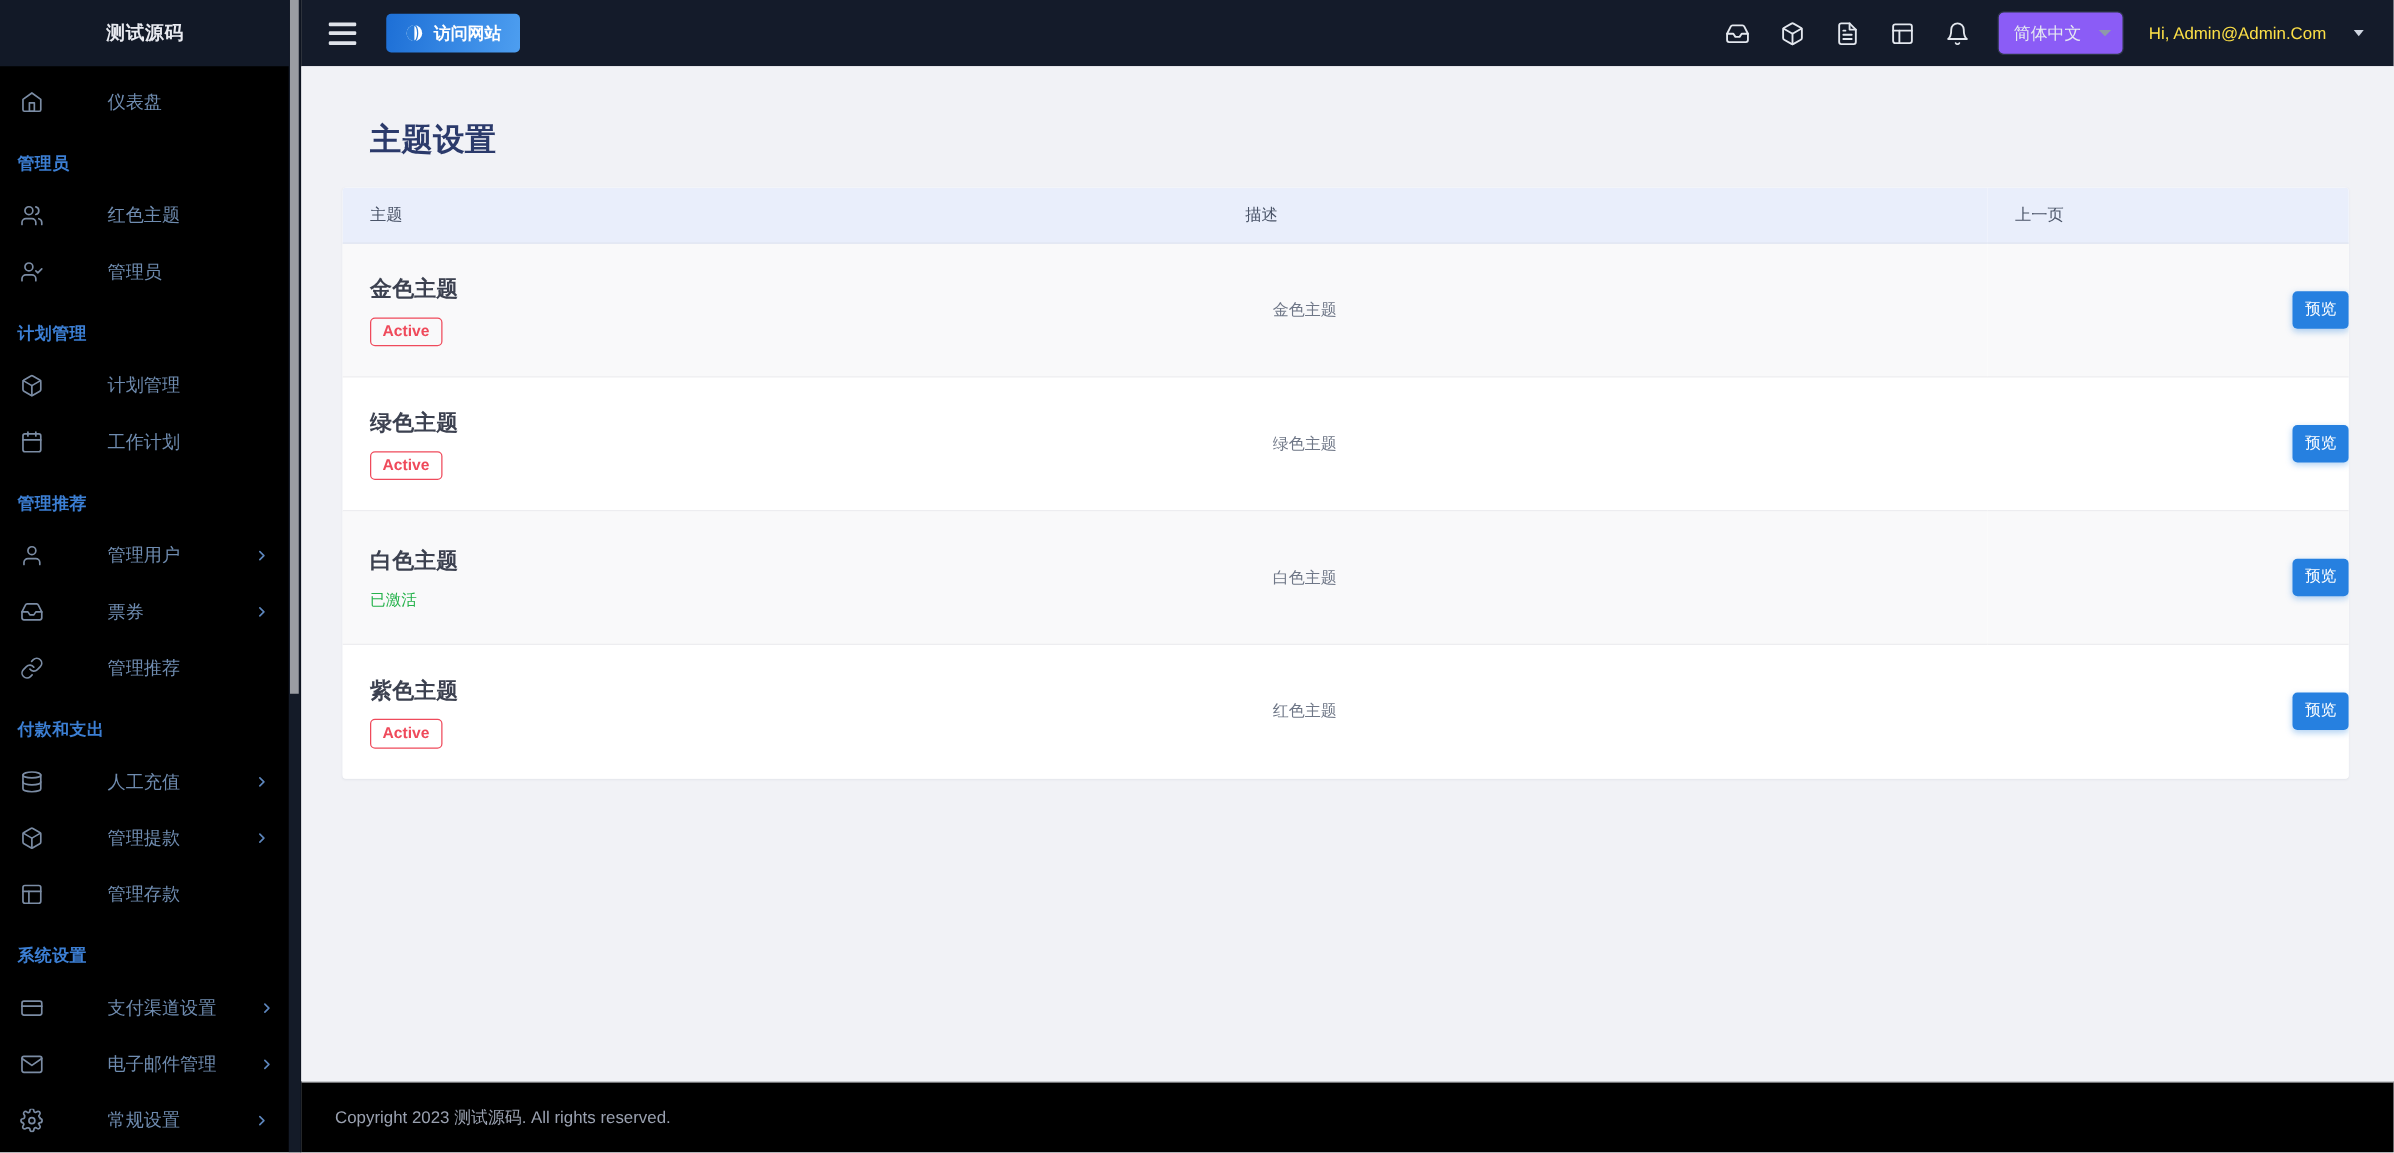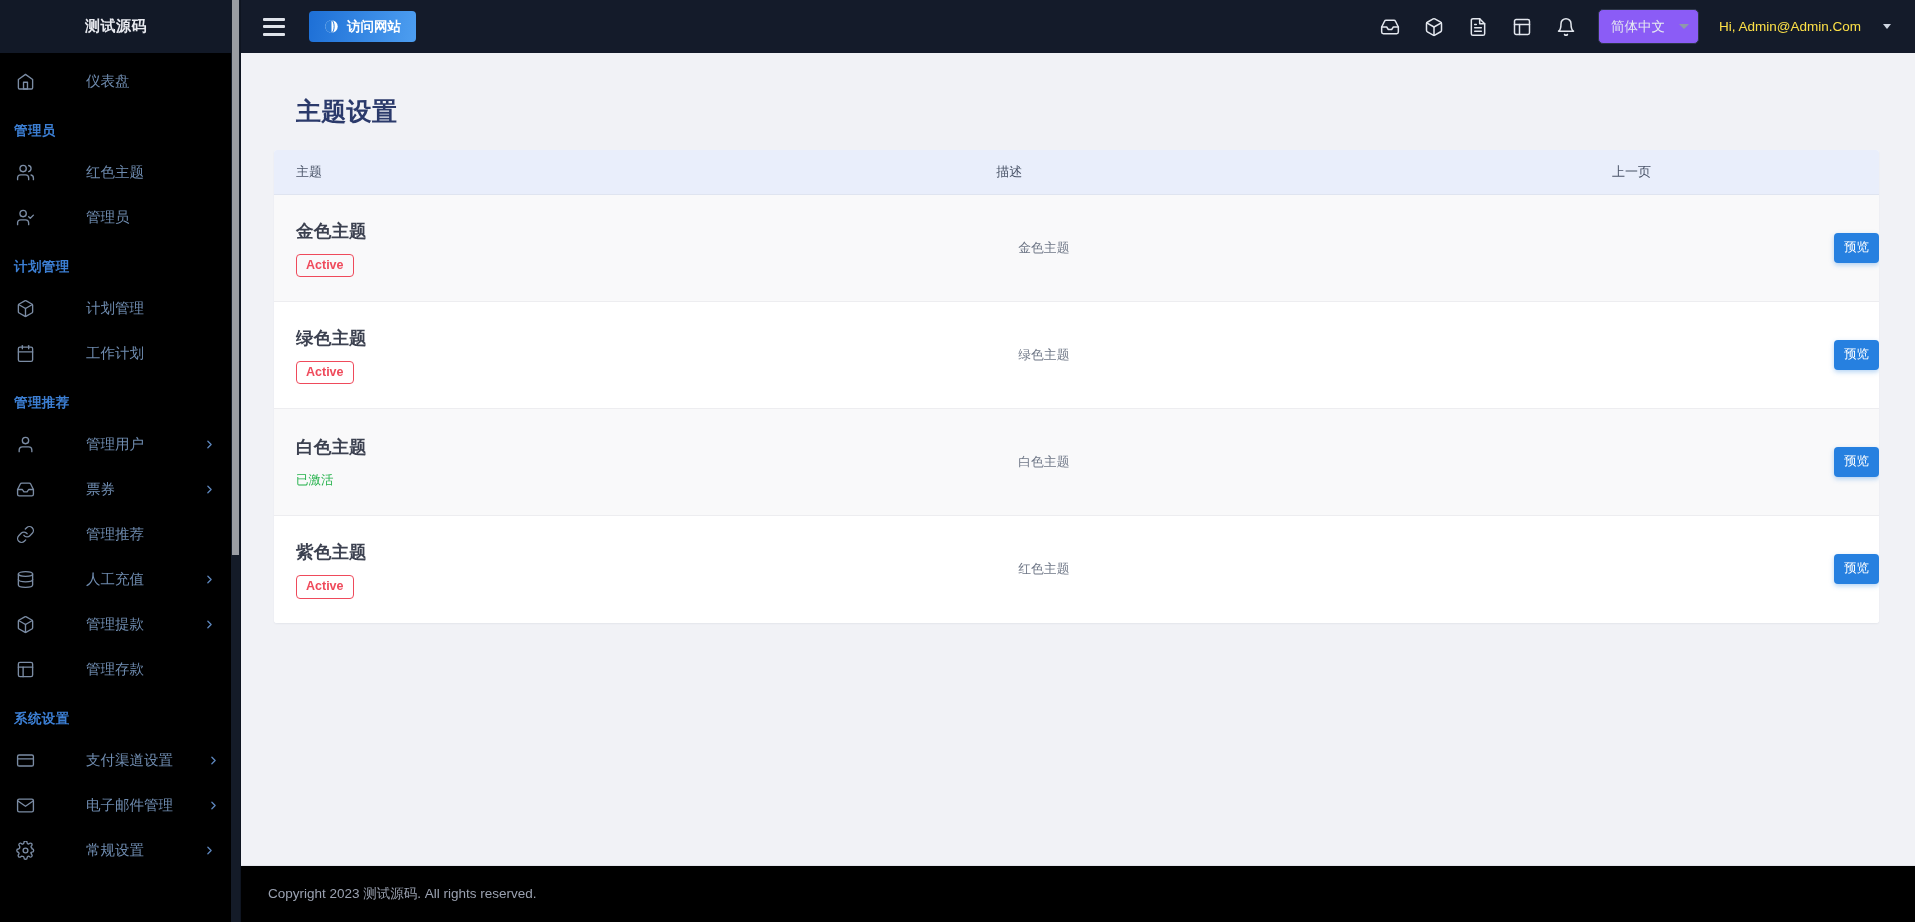--- a/index.html
+++ b/index.html
@@ -290,20 +290,21 @@
           </div>
           <div class="nav-item">
             <span class="ico">
               <svg viewBox="0 0 24 24" fill="none" stroke="currentColor" stroke-width="1.7" stroke-linecap="round" stroke-linejoin="round">
                 <path d="M10 13a5 5 0 007.54.54l3-3a5 5 0 00-7.07-7.07l-1.72 1.71"></path>
                 <path d="M14 11a5 5 0 00-7.54-.54l-3 3a5 5 0 007.07 7.07l1.71-1.71"></path>
               </svg>
             </span>
             <span class="lbl">管理推荐</span>
           </div>
+          <div class="nav-group-title">付款和支出</div>
           <div class="nav-item">
             <span class="ico">
               <svg viewBox="0 0 24 24" fill="none" stroke="currentColor" stroke-width="1.7" stroke-linecap="round" stroke-linejoin="round">
                 <ellipse cx="12" cy="5" rx="9" ry="3"></ellipse>
                 <path d="M21 12c0 1.66-4 3-9 3s-9-1.34-9-3"></path>
                 <path d="M3 5v14c0 1.66 4 3 9 3s9-1.34 9-3V5"></path>
               </svg>
             </span>
             <span class="lbl">人工充值</span>
             <span class="chev">

